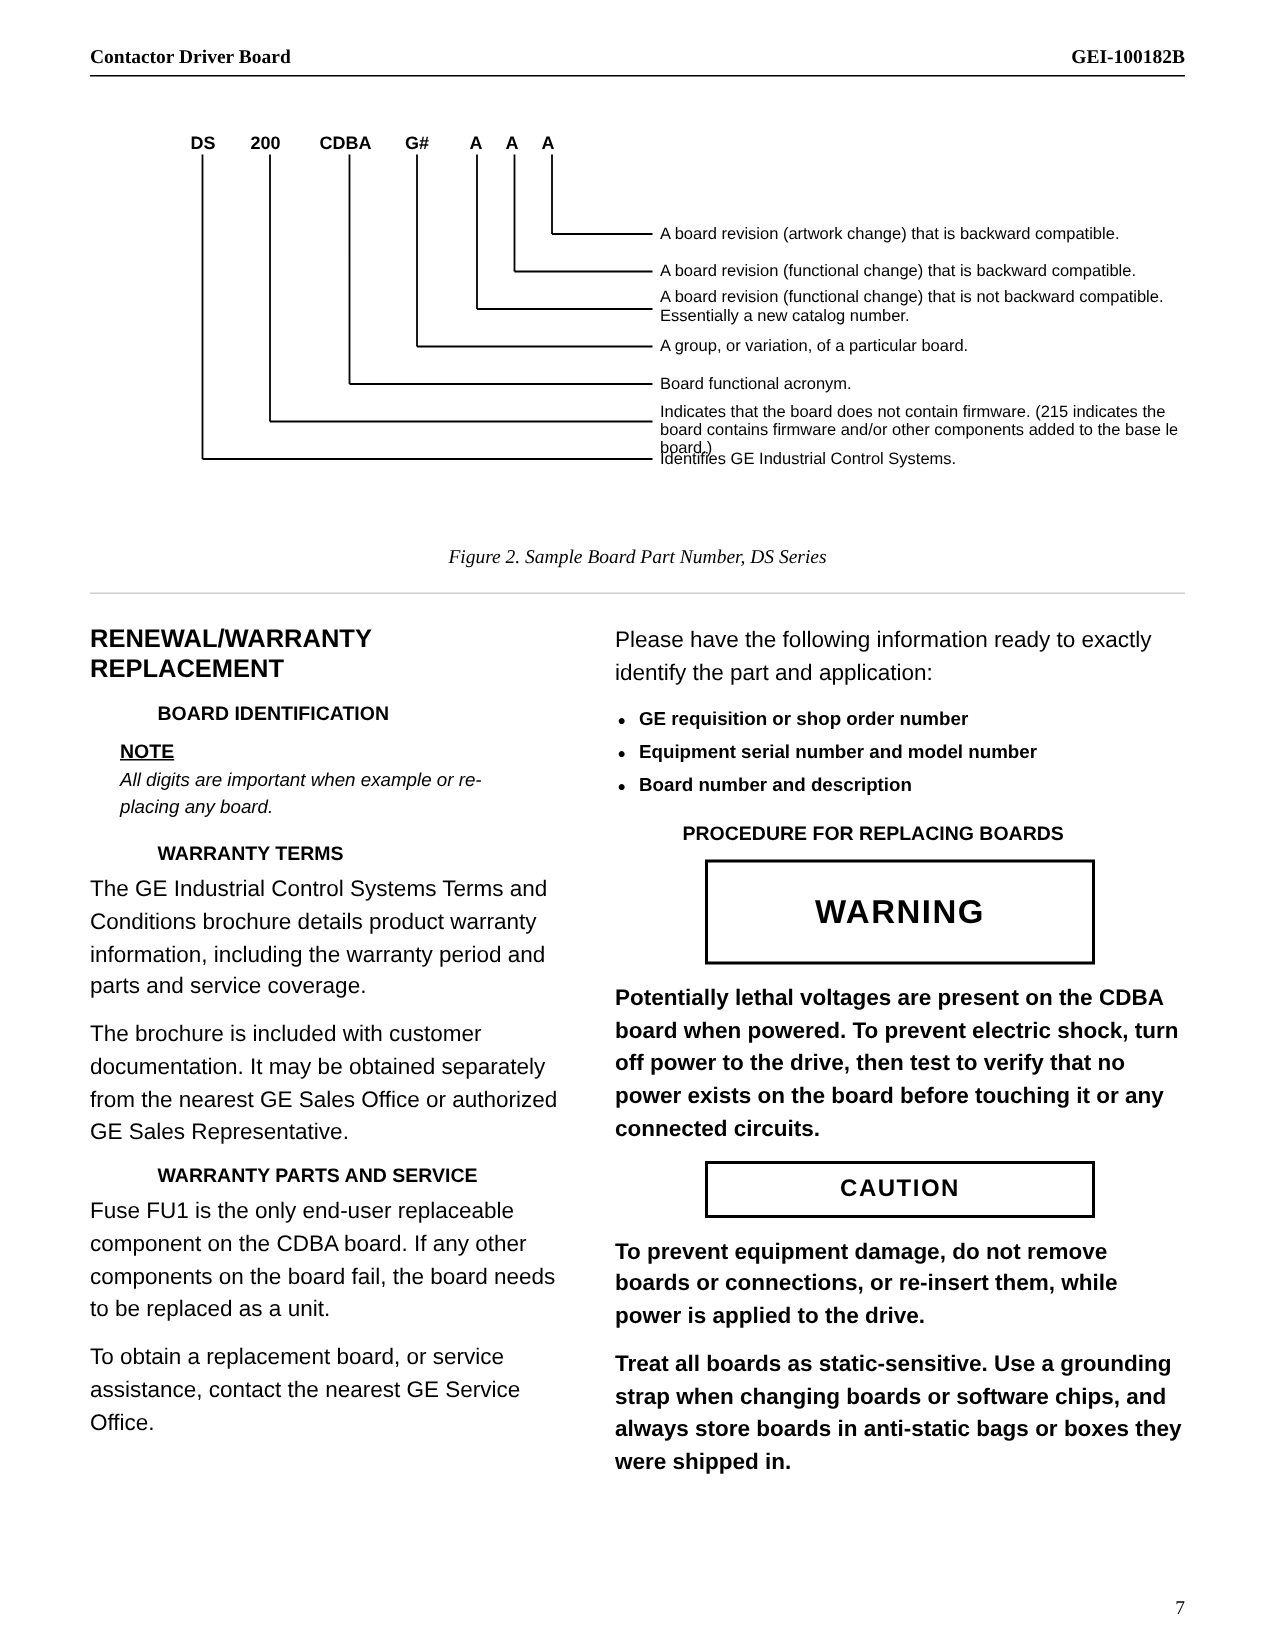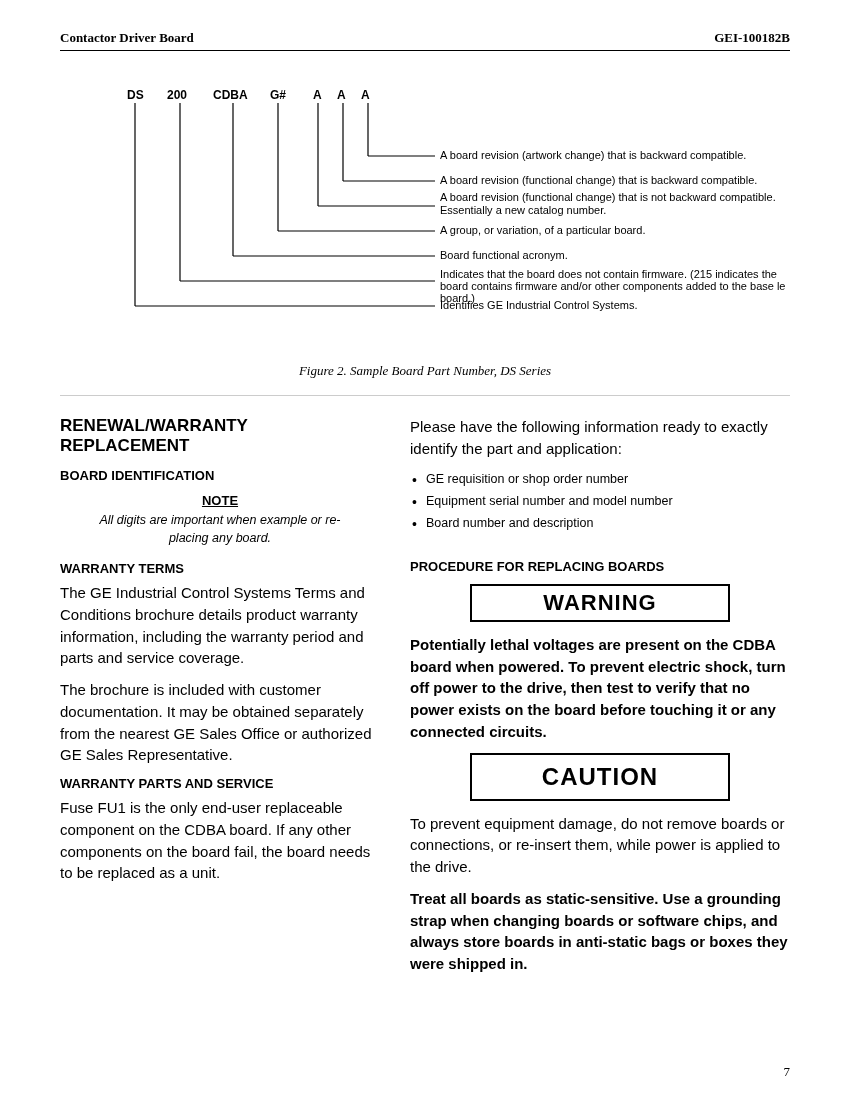--- a/index.html
+++ b/index.html
@@ -87,84 +87,86 @@
       margin-bottom: 12px;
       text-transform: uppercase;
       font-family: Arial, sans-serif;
     }
     .subsection-title {
       font-size: 13px;
       font-weight: bold;
       font-family: Arial, sans-serif;
       margin-bottom: 6px;
       text-transform: uppercase;
+      margin-left: 45px;
     }
 
     
     .para {
       font-size: 15px;
       line-height: 1.45;
       margin-bottom: 10px;
       font-family: Arial, sans-serif;
     }
 
     
     .note-box {
       margin: 10px 20px 14px 20px;
-      text-align: center;
+      text-align: left;
     }
     .note-label {
       font-weight: bold;
       font-family: Arial, sans-serif;
       font-size: 13px;
       text-decoration: underline;
       margin-bottom: 4px;
     }
     .note-text {
       font-style: italic;
       font-family: Arial, sans-serif;
       font-size: 12.5px;
       line-height: 1.4;
     }
 
     
     .warning-box {
       border: 2px solid #000;
       background: #fff;
       text-align: center;
-      padding: 4px 16px;
+      padding: 20px 16px;
       margin: 10px 60px 12px 60px;
     }
     .warning-label {
       font-size: 22px;
       font-weight: bold;
       font-family: Arial, sans-serif;
       letter-spacing: 1px;
     }
 
     
     .caution-box {
       border: 2px solid #000;
       background: #fff;
       text-align: center;
       padding: 8px 16px;
       margin: 10px 60px 12px 60px;
     }
     .caution-label {
-      font-size: 24px;
+      font-size: 16px;
       font-weight: bold;
       font-family: Arial, sans-serif;
       letter-spacing: 1px;
     }
 
     
     .bullet-list {
       list-style: none;
       padding-left: 0;
-      margin-bottom: 27px;
+      margin-bottom: 16px;
+      font-weight: bold;
     }
     .bullet-list li {
       font-family: Arial, sans-serif;
       font-size: 12.5px;
       line-height: 1.45;
       padding-left: 16px;
       position: relative;
       margin-bottom: 4px;
     }
     .bullet-list li::before {
@@ -261,20 +263,21 @@
         <div class="note-label">NOTE</div>
         <div class="note-text">All digits are important when example or re-placing any board.</div>
       </div>
 
       <div class="subsection-title">WARRANTY TERMS</div>
       <p class="para">The GE Industrial Control Systems Terms and Conditions brochure details product warranty information, including the warranty period and parts and service coverage.</p>
       <p class="para">The brochure is included with customer documentation. It may be obtained separately from the nearest GE Sales Office or authorized GE Sales Representative.</p>
 
       <div class="subsection-title">WARRANTY PARTS AND SERVICE</div>
       <p class="para">Fuse FU1 is the only end-user replaceable component on the CDBA board. If any other components on the board fail, the board needs to be replaced as a unit.</p>
+      <p class="para">To obtain a replacement board, or service assistance, contact the nearest GE Service Office.</p>
 
     </div>
 
     <div class="col-right">
 
       <p class="para">Please have the following information ready to exactly identify the part and application:</p>
 
       <ul class="bullet-list">
         <li>GE requisition or shop order number</li>
         <li>Equipment serial number and model number</li>
@@ -286,21 +289,21 @@
       <div class="warning-box">
         <span class="warning-label">WARNING</span>
       </div>
 
       <p class="para" style="font-weight:bold;">Potentially lethal voltages are present on the CDBA board when powered. To prevent electric shock, turn off power to the drive, then test to verify that no power exists on the board before touching it or any connected circuits.</p>
 
       <div class="caution-box">
         <span class="caution-label">CAUTION</span>
       </div>
 
-      <p class="para" style="font-weight:normal;">To prevent equipment damage, do not remove boards or connections, or re-insert them, while power is applied to the drive.</p>
+      <p class="para" style="font-weight:bold;">To prevent equipment damage, do not remove boards or connections, or re-insert them, while power is applied to the drive.</p>
       <p class="para" style="font-weight:bold;">Treat all boards as static-sensitive. Use a grounding strap when changing boards or software chips, and always store boards in anti-static bags or boxes they were shipped in.</p>
 
     </div>
 
   </div>
 
   <div class="page-number">7</div>
 
 </div>
 

